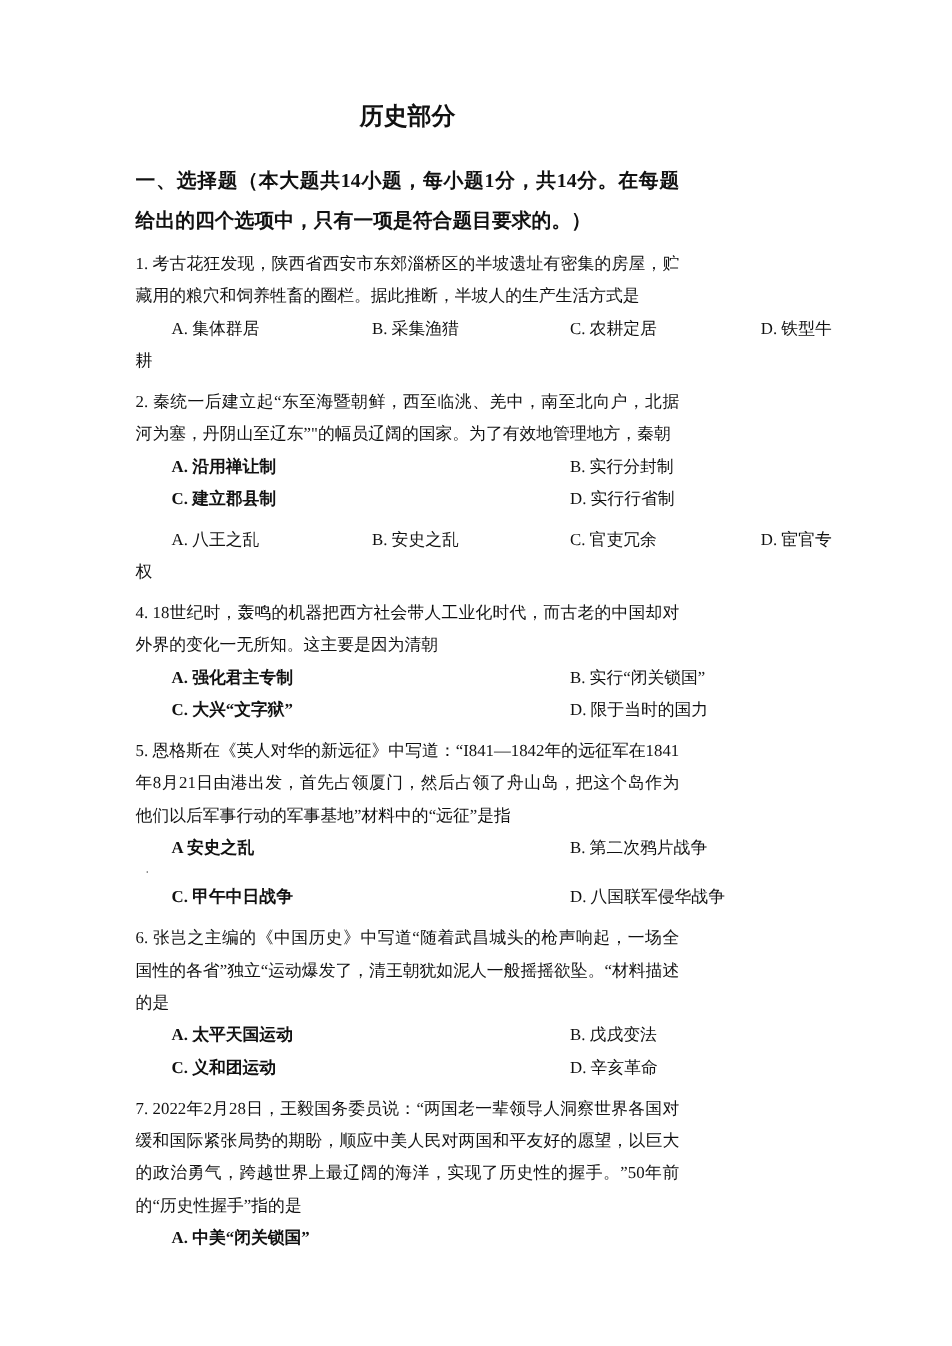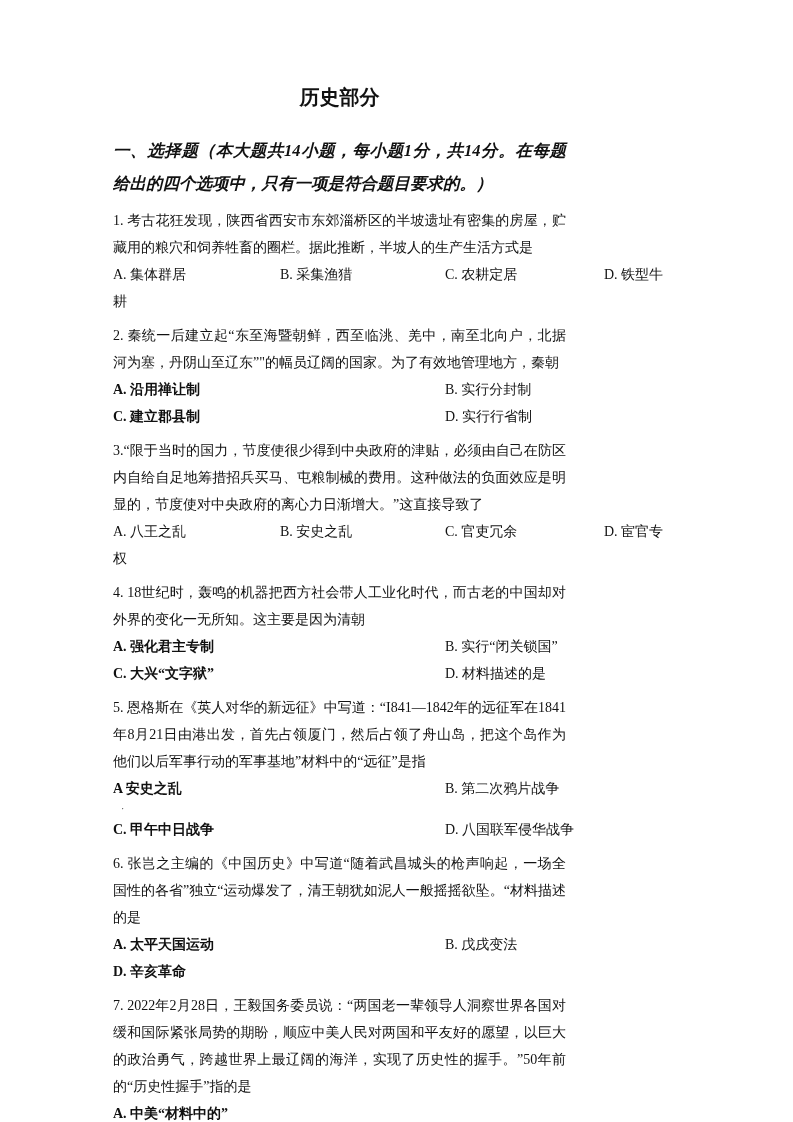--- a/index.html
+++ b/index.html
@@ -26,35 +26,35 @@
     font-size: 20px;
     line-height: 26px;
     margin: 0 0 24px 0;
   }
   .section-header {
     font-weight: bold;
     font-size: 16.5px;
     line-height: 33px;
     text-align: justify;
     margin: 0 0 4px 0;
-    font-style: italic;
   }
   .question {
     margin-top: 7px;
   }
   .stem {
     font-size: 14px;
     line-height: 27px;
     text-align: justify;
     margin: 0;
   }
   .opt-row {
     display: flex;
     font-size: 14px;
     line-height: 27px;
+    margin-left: 30px;
   }
   .opt-row .cell {
     flex: 0 0 auto;
     white-space: nowrap;
   }
   .opt-row.row4 .cell:nth-child(1) { width: 167px; }
   .opt-row.row4 .cell:nth-child(2) { width: 165px; }
   .opt-row.row4 .cell:nth-child(3) { width: 159px; }
   .opt-row.grid2 .cell:nth-child(1) { width: 332px; font-weight: bold; }
   .cont {
@@ -92,38 +92,37 @@
         <div class="opt-row grid2">
           <span class="cell">A. 沿用禅让制</span>
           <span class="cell">B. 实行分封制</span>
         </div>
         <div class="opt-row grid2">
           <span class="cell">C. 建立郡县制</span>
           <span class="cell">D. 实行行省制</span>
         </div>
       </div>
       <div class="question">
-        <p class="stem">3.“限于当时的国力，节度使很少得到中央政府的津贴，必须由自己在防区内自给自足地筹措招兵买马、屯粮制械的费用。这种做法的负面效应是明显的，节度使对中央政府的离心力日渐增大。”这直接导致了</p>
         <div class="opt-row row4">
           <span class="cell">A. 八王之乱</span>
           <span class="cell">B. 安史之乱</span>
           <span class="cell">C. 官吏冗余</span>
           <span class="cell">D. 宦官专</span>
         </div>
         <p class="cont">权</p>
       </div>
       <div class="question">
         <p class="stem">4. 18世纪时，轰鸣的机器把西方社会带人工业化时代，而古老的中国却对外界的变化一无所知。这主要是因为清朝</p>
         <div class="opt-row grid2">
           <span class="cell">A. 强化君主专制</span>
           <span class="cell">B. 实行“闭关锁国”</span>
         </div>
         <div class="opt-row grid2">
           <span class="cell">C. 大兴“文字狱”</span>
-          <span class="cell">D. 材料描述的是</span>
+          <span class="cell">D. 限于当时的国力</span>
         </div>
       </div>
       <div class="question">
         <p class="stem">5. 恩格斯在《英人对华的新远征》中写道：“I841—1842年的远征军在1841年8月21日由港出发，首先占领厦门，然后占领了舟山岛，把这个岛作为他们以后军事行动的军事基地”材料中的“远征”是指</p>
         <div class="opt-row grid2">
           <span class="cell">A 安史之乱</span>
           <span class="cell">B. 第二次鸦片战争</span>
         </div>
         <p class="mark">·</p>
         <div class="opt-row grid2">
@@ -131,23 +130,24 @@
           <span class="cell">D. 八国联军侵华战争</span>
         </div>
       </div>
       <div class="question">
         <p class="stem">6. 张岂之主编的《中国历史》中写道“随着武昌城头的枪声响起，一场全国性的各省”独立“运动爆发了，清王朝犹如泥人一般摇摇欲坠。“材料描述的是</p>
         <div class="opt-row grid2">
           <span class="cell">A. 太平天国运动</span>
           <span class="cell">B. 戊戌变法</span>
         </div>
         <div class="opt-row grid2">
+          <span class="cell">C. 义和团运动</span>
           <span class="cell">D. 辛亥革命</span>
         </div>
       </div>
       <div class="question">
         <p class="stem">7. 2022年2月28日，王毅国务委员说：“两国老一辈领导人洞察世界各国对缓和国际紧张局势的期盼，顺应中美人民对两国和平友好的愿望，以巨大的政治勇气，跨越世界上最辽阔的海洋，实现了历史性的握手。”50年前的“历史性握手”指的是</p>
         <div class="opt-row grid2">
-          <span class="cell">A. 中美“材料中的”</span>
+          <span class="cell">A. 中美“闭关锁国”</span>
         </div>
       </div>
     </div>
 </div>
 
 </body></html>

